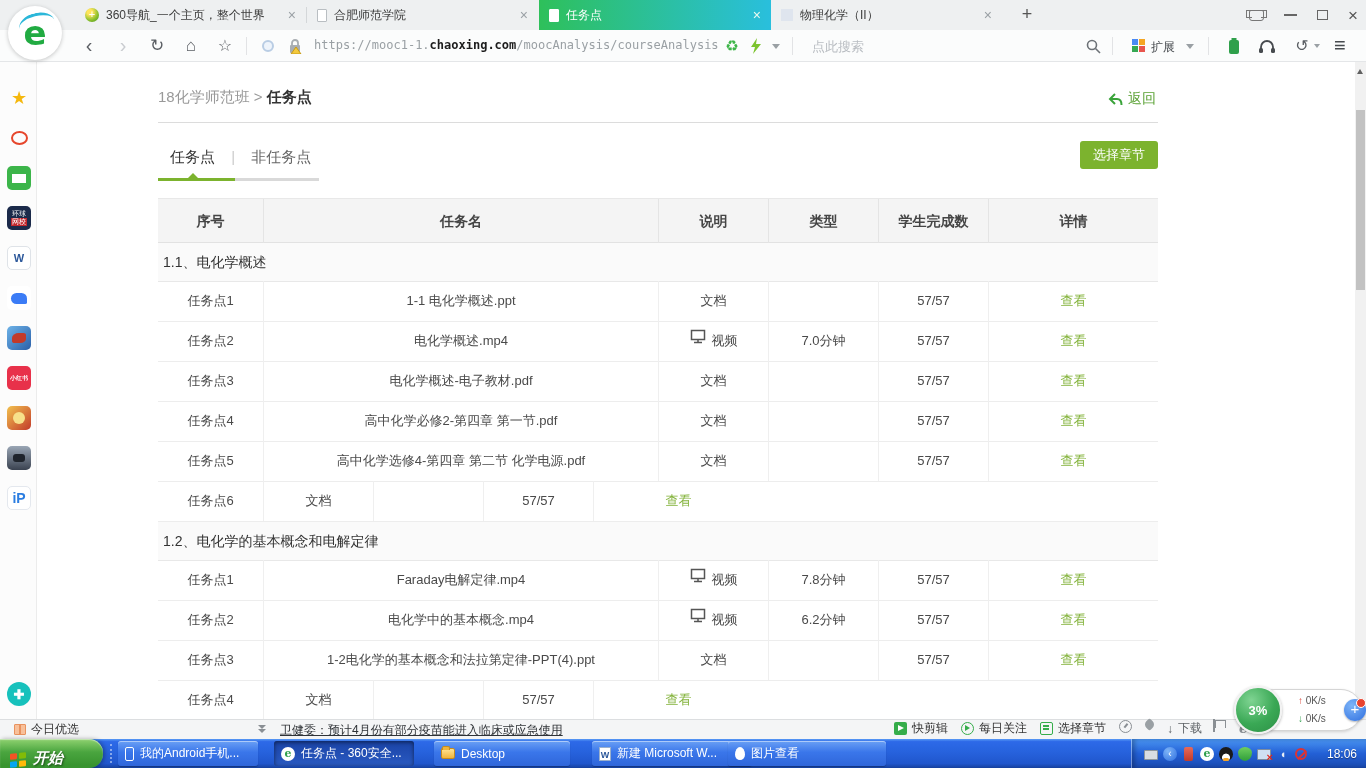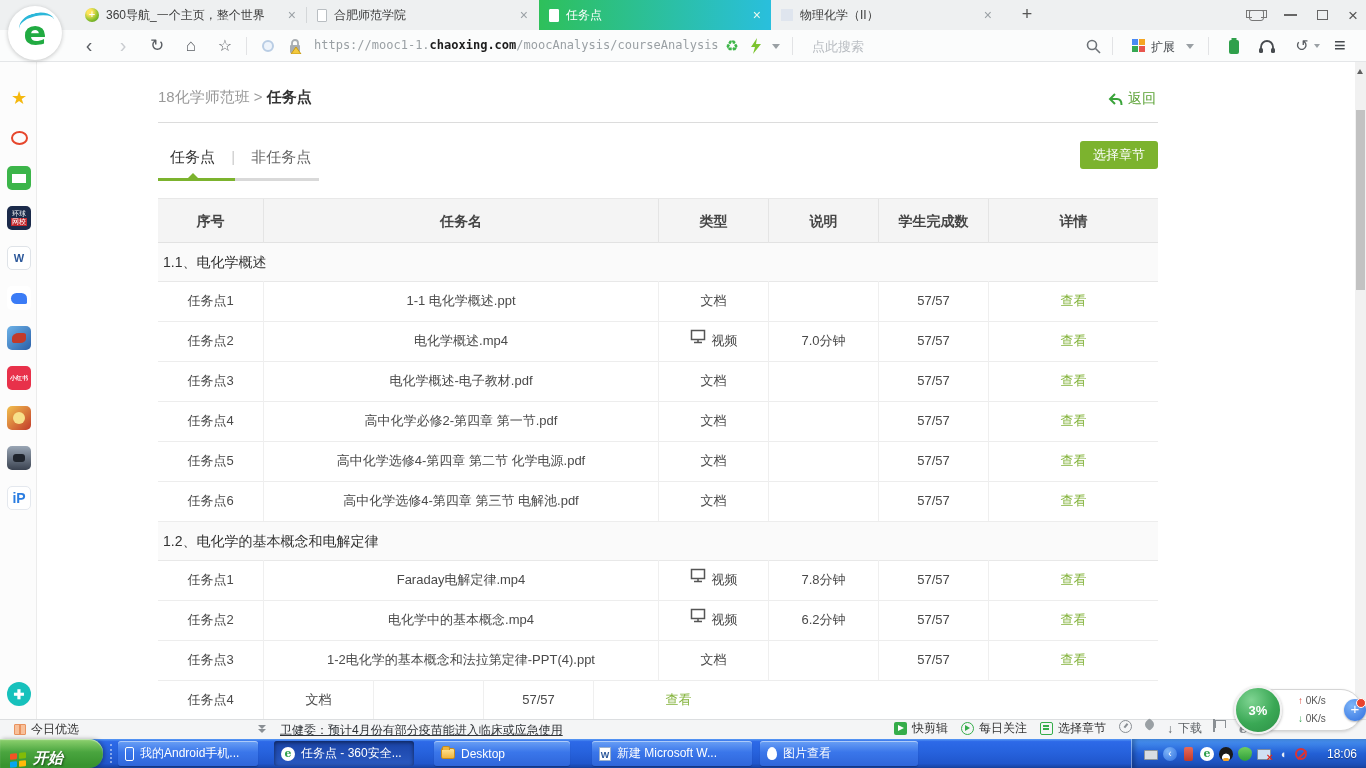--- a/index.html
+++ b/index.html
@@ -340,22 +340,22 @@
       <span class="ptab-off">非任务点</span>
     </div>
     <div class="tab-underline"></div>
     <div class="tab-tri"></div>
     <div class="sel-btn">选择章节</div>
 
     <div class="table">
       <div class="thead">
         <div class="c c1">序号</div>
         <div class="c c2">任务名</div>
+        <div class="c c4">说明</div>
         <div class="c c3">类型</div>
-        <div class="c c4">说明</div>
         <div class="c c5">学生完成数</div>
         <div class="c c6">详情</div>
       </div>
 
       <div class="sec-row">1.1、电化学概述</div>
 
       <div class="trow">
         <div class="c c1">任务点1</div>
         <div class="c c2">1-1 电化学概述.ppt</div>
         <div class="c c3">文档</div>
@@ -399,21 +399,20 @@
         <div class="c c1">任务点5</div>
         <div class="c c2">高中化学选修4-第四章 第二节 化学电源.pdf</div>
         <div class="c c3">文档</div>
         <div class="c c4"></div>
         <div class="c c5">57/57</div>
         <div class="c c6"><span class="view">查看</span></div>
       </div>
 
       <div class="trow">
         <div class="c c1">任务点6</div>
-        <div class="c c2">高中化学选修4-第四章 第三节 电解池.pdf</div>
         <div class="c c3">文档</div>
         <div class="c c4"></div>
         <div class="c c5">57/57</div>
         <div class="c c6"><span class="view">查看</span></div>
       </div>
 
       <div class="sec-row">1.2、电化学的基本概念和电解定律</div>
 
       <div class="trow">
         <div class="c c1">任务点1</div>
@@ -529,21 +528,21 @@
     <span>任务点 - 360安全...</span>
   </div>
   <div class="task-btn" style="left:434px;width:136px;">
     <span class="ti-folder"></span>
     <span>Desktop</span>
   </div>
   <div class="task-btn" style="left:592px;width:160px;">
     <span class="ti-word">W</span>
     <span>新建 Microsoft W...</span>
   </div>
-  <div class="task-btn" style="left:760px;width:158px;">
+  <div class="task-btn" style="left:728px;width:158px;">
     <span class="ti-blob"></span>
     <span>图片查看</span>
   </div>
 
   <div class="tray">
     <span class="tr-ic tr-kbd"></span>
     <span class="tr-ic tr-back">‹</span>
     <span class="tr-ic tr-batt"></span>
     <span class="tr-ic tr-e">e</span>
     <span class="tr-ic tr-qq"></span>

